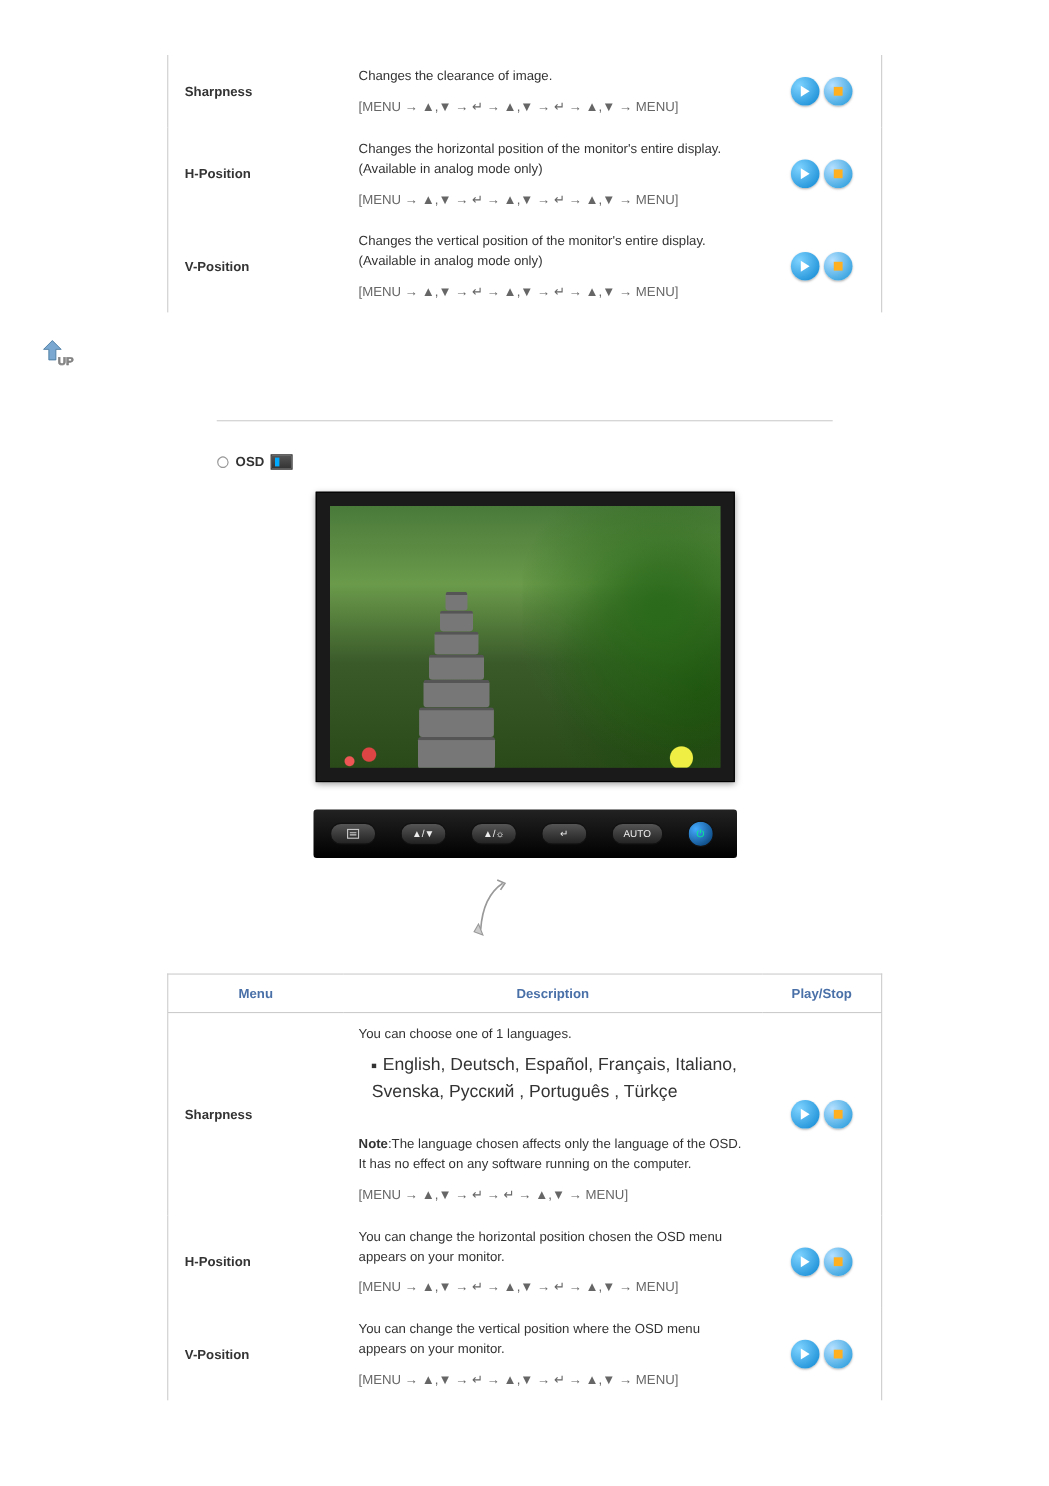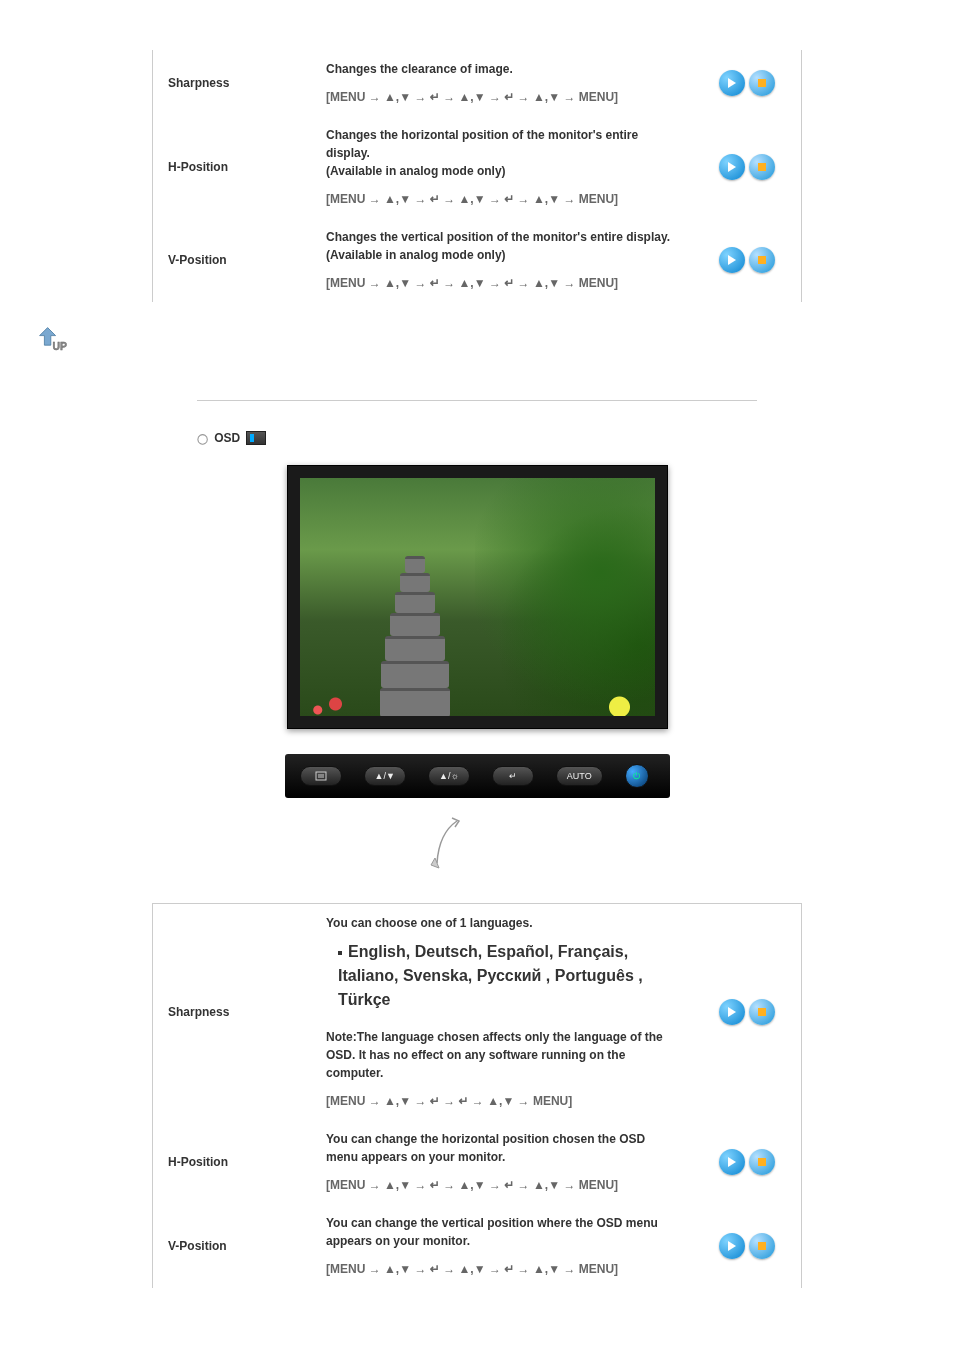--- a/index.html
+++ b/index.html
@@ -25,21 +25,20 @@
   table.settings td.name-cell {
     width: 130px;
     font-weight: bold;
     color: #333;
     text-align: left;
     padding-left: 15px;
   }
   table.settings td.desc-cell {
     color: #333;
     line-height: 1.5;
-    font-weight: bold;
   }
   table.settings td.play-cell {
     width: 80px;
     text-align: center;
   }
   .menu-seq {
     font-size: 12px;
     color: #666;
     margin-top: 10px;
   }
@@ -304,26 +303,31 @@
 <div class="pointer">
   <svg viewBox="0 0 120 60">
     <path d="M20 50 Q 22 20 40 8" fill="none" stroke="#999" stroke-width="1.5"></path>
     <path d="M35 5 L42 8 L38 14" fill="none" stroke="#999" stroke-width="1.5"></path>
     <path d="M18 45 L22 55 L14 52 Z" fill="#ccc" stroke="#999"></path>
   </svg>
 </div>
 
 <table class="settings bottom">
   <tbody>
+      <tr class="header-row">
+    <td>Menu</td>
+    <td>Description</td>
+    <td>Play/Stop</td>
+  </tr>
   <tr>
     <td class="name-cell">Sharpness</td>
     <td class="desc-cell">
       <span>You can choose one of 1 languages.</span>
       <div class="lang-list"><span class="d"></span><span>English, Deutsch, Español, Français, Italiano, Svenska, Русский , Português , Türkçe</span></div>
-      <div style="margin-top:16px">
+      <div style="margin-top:26px">
         <b>Note</b><span>:The language chosen affects only the language of the OSD. It has no effect on any software running on the computer.</span>
       </div>
       <div class="menu-seq">[MENU → ▲,▼ → ↵ → ↵ → ▲,▼ → MENU]</div>
     </td>
     <td class="play-cell">
       <span class="btn-pair">
         <span class="circ play">
               <svg viewBox="0 0 10 12">
                 <path d="M1 1 L9 6 L1 11 Z" fill="#fff"></path>
               </svg>

